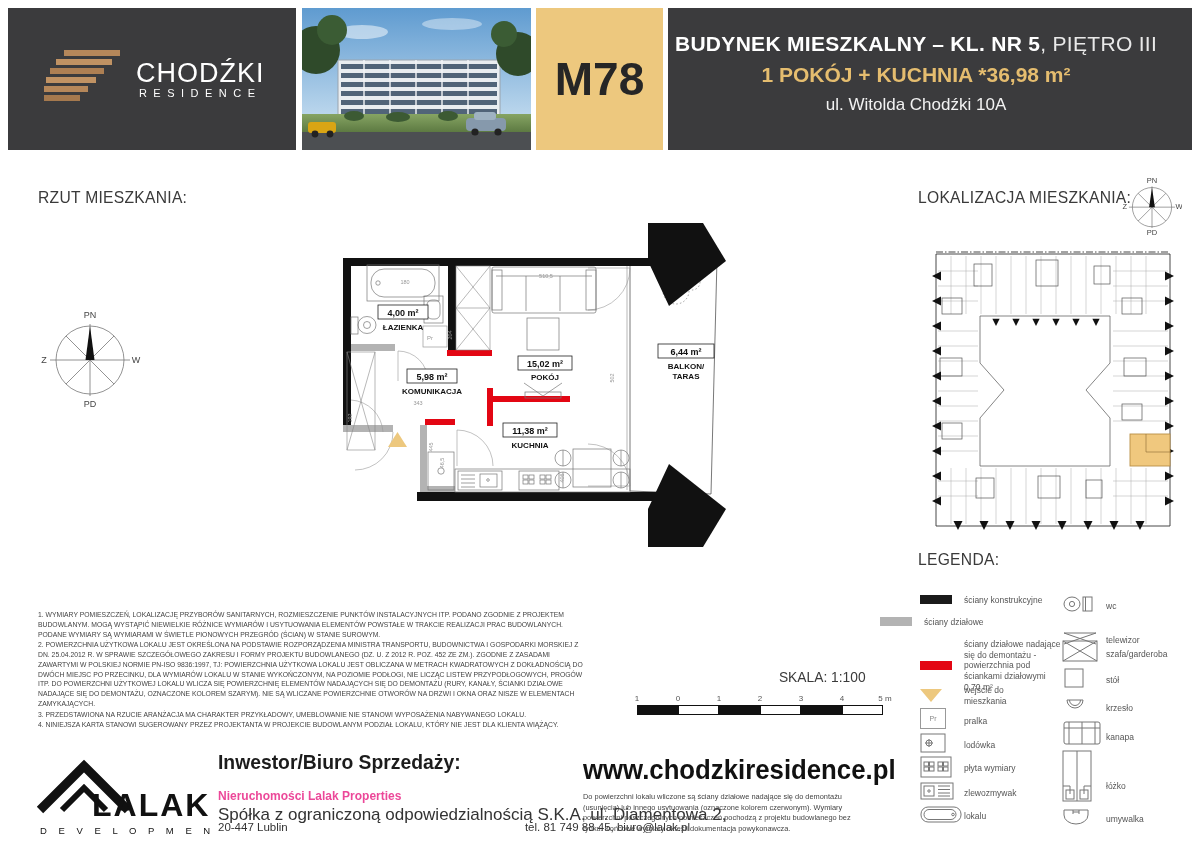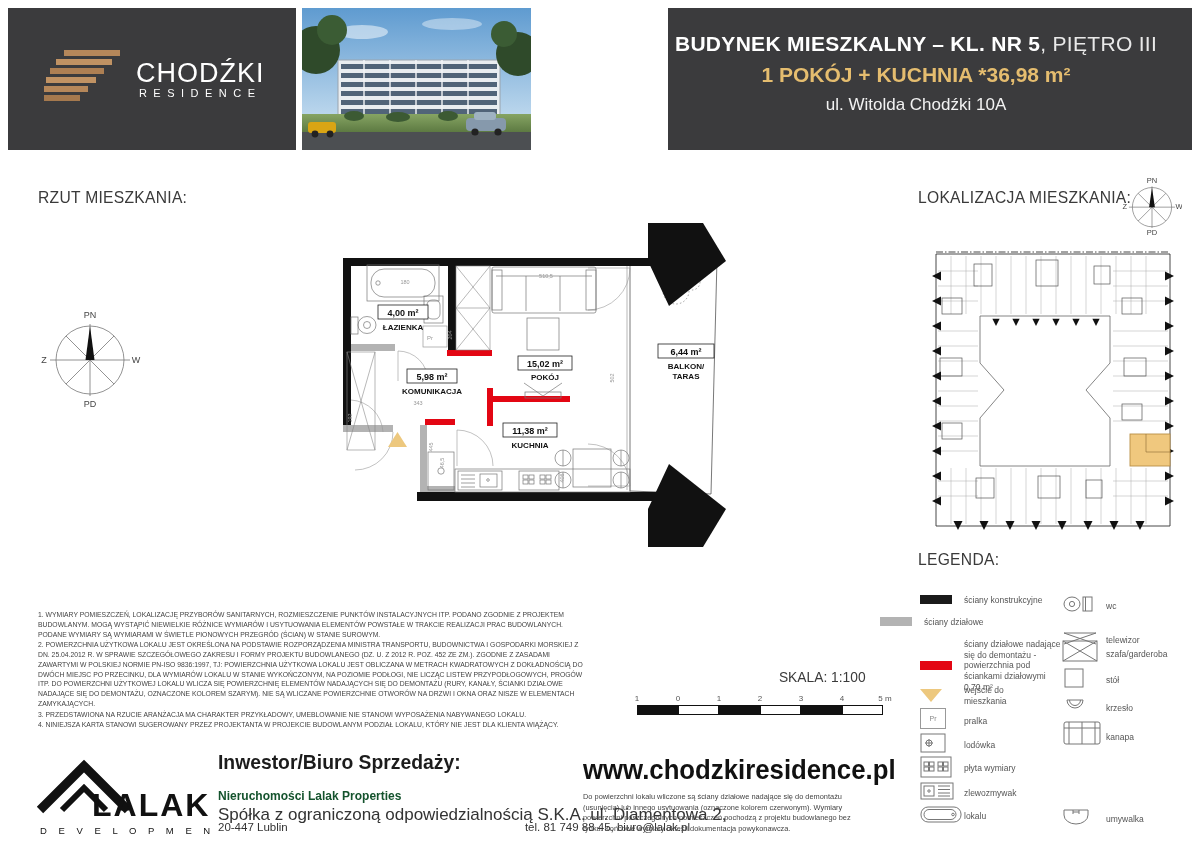--- a/index.html
+++ b/index.html
@@ -34,21 +34,21 @@
   .legend-title{left:918px;top:550px;}
   .leg-row{position:absolute;display:flex;align-items:center;}
   .leg-icon{width:44px;flex:0 0 44px;display:flex;justify-content:flex-start;align-items:center;}
   .leg-label{font-size:8.5px;color:#555;line-height:1.25;padding-top:1px;}
   .swatch{width:32px;height:9px;}
   .prbox{width:24px;height:19px;border:1px solid #999;font-size:7px;color:#888;display:flex;align-items:center;justify-content:center;}
   .tri-gold{width:0;height:0;border-left:11px solid transparent;border-right:11px solid transparent;border-top:13px solid #EDC87E;}
   svg.licon{stroke:#777;fill:none;stroke-width:1;}
   
   .inv-heading{left:218px;top:750px;font-size:21px;font-weight:700;color:#1c1c1c;}
-  .inv-co{left:218px;top:789px;font-size:12px;font-weight:700;color:#14532d;}
+  .inv-co{left:218px;top:789px;font-size:12px;font-weight:700;color:#ec4899;}
   .inv-l2{left:218px;top:805px;font-size:17px;color:#333;font-weight:300;}
   .inv-l3{left:218px;top:821px;width:472px;font-size:11.5px;color:#333;font-weight:300;display:flex;justify-content:space-between;}
   .website{left:583px;top:754px;font-size:28px;font-weight:700;color:#111;}
   .web-note{left:583px;top:792px;width:300px;font-size:7.8px;line-height:1.35;color:#444;transform:scaleX(.95);transform-origin:0 0;}
   
   text{font-family:"Liberation Sans",sans-serif;}
   .fp-area{font-size:9px;font-weight:700;fill:#111;}
   .fp-room{font-size:8px;font-weight:700;fill:#111;}
   .fp-dim{font-size:5.5px;fill:#999;}
   .cmp-lbl{font-size:9px;fill:#444;}
@@ -120,20 +120,23 @@
       <rect x="6" y="114" width="28" height="11" rx="3" fill="#d9a514"></rect>
       <circle cx="13" cy="126" r="3.4" fill="#222"></circle>
         <circle cx="28" cy="126" r="3.4" fill="#222"></circle>
       <rect x="164" y="110" width="40" height="13" rx="4" fill="#8699ac"></rect>
       <rect x="172" y="104" width="22" height="8" rx="3" fill="#9fb2c2"></rect>
       <circle cx="173" cy="124" r="3.6" fill="#222"></circle>
         <circle cx="196" cy="124" r="3.6" fill="#222"></circle>
     </svg>
   </div>
 
+  <div class="abs unit-block">
+    <span class="unit-code">M78</span>
+  </div>
 
   <div class="abs hdr-dark title-block">
     <div class="t1"><span>BUDYNEK MIESZKALNY – KL. NR 5</span><span class="light">, PIĘTRO III</span></div>
     <div class="t2">1 POKÓJ + KUCHNIA *36,98 m²</div>
     <div class="t3">ul. Witolda Chodźki 10A</div>
   </div>
 
   <div class="abs section-title cond" style="left:38px;top:188px">RZUT MIESZKANIA:</div>
   <div class="abs section-title cond" style="left:918px;top:188px">LOKALIZACJA MIESZKANIA:</div>
 
@@ -615,20 +618,33 @@
       <svg class="licon" width="40" height="26" viewBox="0 0 40 26">
           <rect x="2" y="2" width="36" height="22" rx="2"></rect>
           <line x1="20" y1="2" x2="20" y2="24"></line>
           <line x1="2" y1="8" x2="38" y2="8"></line>
           <line x1="7" y1="2" x2="7" y2="24"></line>
           <line x1="33" y1="2" x2="33" y2="24"></line>
         </svg>
     </span>
     <span class="leg-label" style="padding-top:8px">kanapa</span>
   </div>
+  <div class="leg-row" style="left:1062px;top:750px;width:130px">
+    <span class="leg-icon">
+      <svg class="licon" width="30" height="52" viewBox="0 0 30 52">
+          <rect x="1" y="1" width="28" height="50"></rect>
+          <line x1="15" y1="1" x2="15" y2="51"></line>
+          <polyline points="1,36 8,36 8,44"></polyline>
+          <polyline points="29,36 22,36 22,44"></polyline>
+          <rect x="4" y="40" width="8" height="9"></rect>
+          <rect x="18" y="40" width="8" height="9"></rect>
+        </svg>
+    </span>
+    <span class="leg-label" style="padding-top:20px">łóżko</span>
+  </div>
   <div class="leg-row" style="left:1062px;top:808px;width:130px">
     <span class="leg-icon">
       <svg class="licon" width="28" height="18" viewBox="0 0 28 18">
           <path d="M2,2 h24 v5 a12,9 0 0 1 -24,0 z"></path>
           <line x1="11" y1="2" x2="11" y2="6"></line>
           <line x1="17" y1="2" x2="17" y2="6"></line>
           <line x1="11" y1="4" x2="17" y2="4"></line>
         </svg>
     </span>
     <span class="leg-label" style="padding-top:5px">umywalka</span>

